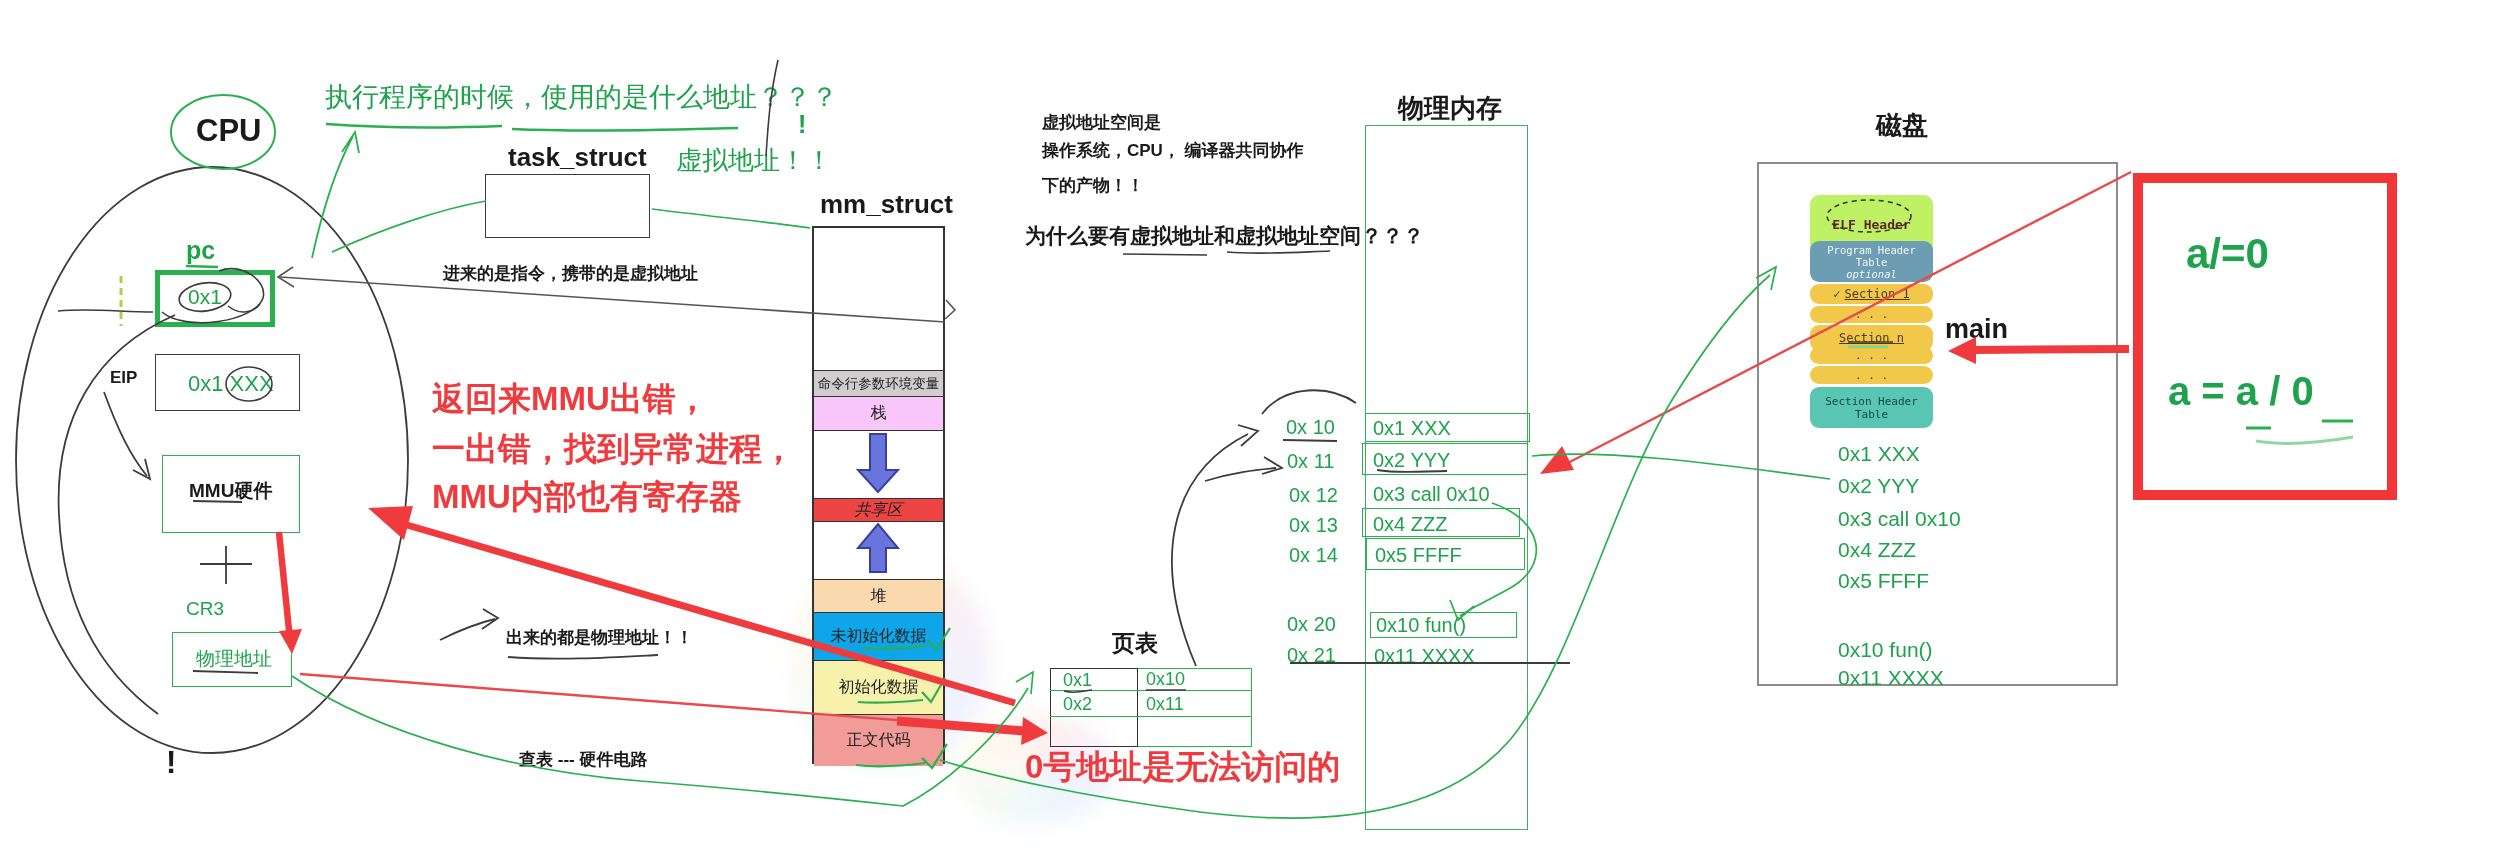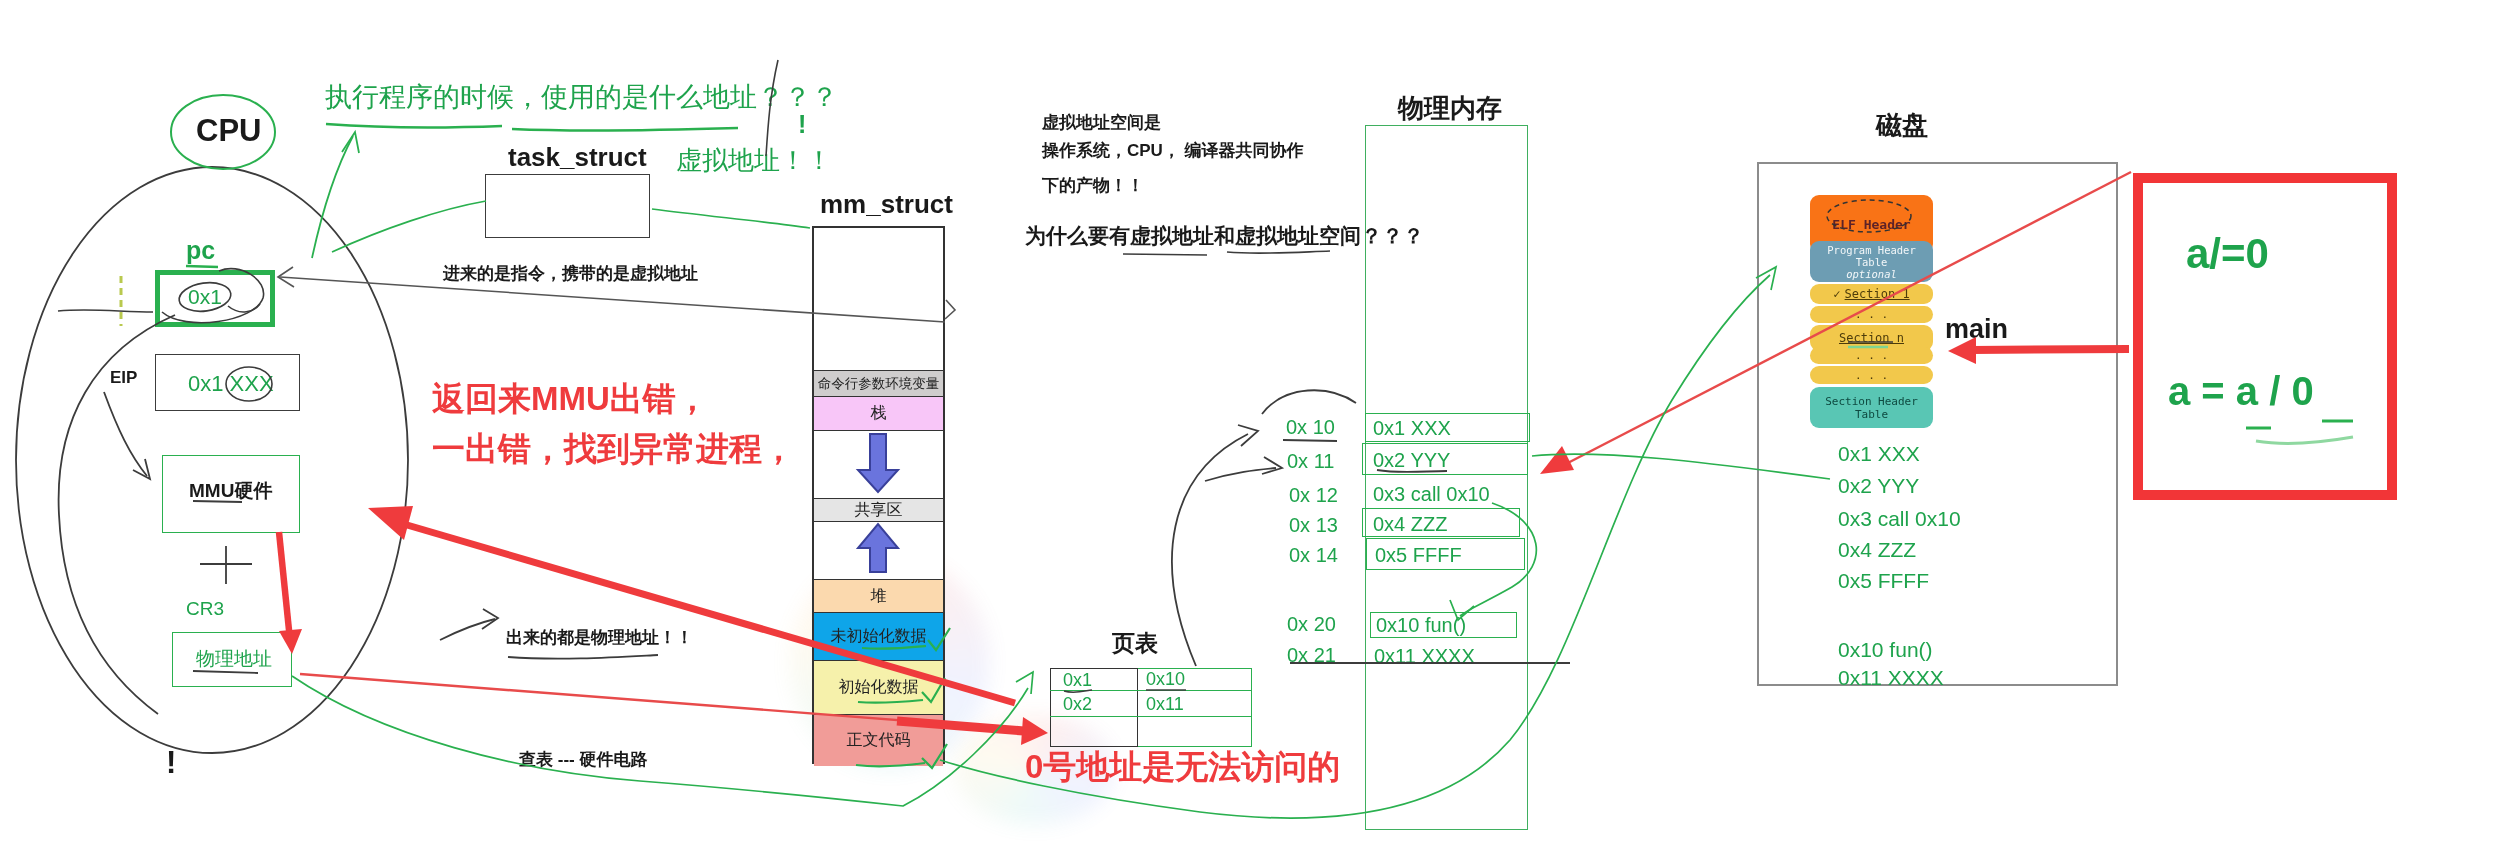--- a/index.html
+++ b/index.html
@@ -57,38 +57,39 @@
   <div class="abs txt green bold mid" style="left:798px;top:110px;font-size:25px;">!</div>
 
   <div class="abs txt bold mid" style="left:508px;top:143px;font-size:26px;">task_struct</div>
   <div class="box kborder mid" style="left:485px;top:174px;width:165px;height:64px;"></div>
 
   <div class="abs txt bold mid" style="left:820px;top:190px;font-size:26px;">mm_struct</div>
   <div id="mm-col" class="mid">
     <div class="mmseg" style="top:142px;height:26px;background:#cfcdcd;font-size:13.5px;">命令行参数环境变量</div>
     <div class="mmseg" style="top:168px;height:34px;background:#f8c6f8;">栈</div>
     <div class="mmseg" style="top:202px;height:68px;background:#fff;"></div>
-    <div class="mmseg" style="top:270px;height:23px;background:#e5e5e5;">共享区</div>
+    <div class="mmseg" style="top:270px;height:23px;background:#ef4444;font-style:italic;">共享区</div>
     <div class="mmseg" style="top:293px;height:58px;background:#fff;"></div>
     <div class="mmseg" style="top:351px;height:33px;background:#fbd9ae;">堆</div>
     <div class="mmseg" style="top:384px;height:48px;background:#0ea5e9;">未初始化数据</div>
     <div class="mmseg" style="top:432px;height:54px;background:#f6f1ab;">初始化数据</div>
     <div class="mmseg" style="top:486px;height:52px;background:#f19c98;">正文代码</div>
   </div>
 
   <div class="abs txt bold mid" style="left:443px;top:264px;font-size:17px;">进来的是指令，携带的是虚拟地址</div>
   <div class="abs txt bold mid" style="left:506px;top:628px;font-size:17px;">出来的都是物理地址！！</div>
   <div class="abs txt bold mid" style="left:519px;top:750px;font-size:17px;">查表 --- 硬件电路</div>
   <div class="abs txt bold mid" style="left:1042px;top:113px;font-size:17px;">虚拟地址空间是</div>
   <div class="abs txt bold mid" style="left:1042px;top:141px;font-size:17px;">操作系统，CPU， 编译器共同协作</div>
   <div class="abs txt bold mid" style="left:1042px;top:176px;font-size:17px;">下的产物！！</div>
   <div class="abs txt red mid" style="left:432px;top:380px;font-size:33px;">返回来MMU出错，</div>
 
   <div class="abs txt bold mid" style="left:1025px;top:224px;font-size:21px;">为什么要有虚拟地址和虚拟地址空间？？？</div>
   <div class="abs txt red mid" style="left:432px;top:430px;font-size:33px;">一出错，找到异常进程，</div>
+  <div class="abs txt red mid" style="left:432px;top:478px;font-size:33px;">MMU内部也有寄存器</div>
   <div class="abs txt red over" style="left:1025px;top:748px;font-size:33px;">0号地址是无法访问的</div>
 
   <div class="abs txt bold mid" style="left:1398px;top:94px;font-size:26px;">物理内存</div>
   <div class="box mid" style="left:1365px;top:125px;width:163px;height:705px;border:1.6px solid #3faf5f;"></div>
   <div class="pbox mid" style="left:1365px;top:413px;width:165px;height:29px;"></div>
   <div class="pbox mid" style="left:1362px;top:443px;width:166px;height:32px;"></div>
   <div class="pbox mid" style="left:1362px;top:508px;width:158px;height:29px;"></div>
   <div class="pbox mid" style="left:1366px;top:538px;width:159px;height:32px;"></div>
   <div class="pbox mid" style="left:1370px;top:612px;width:147px;height:26px;"></div>
   <div class="pmaddr mid" style="left:1286px;top:416px;">0x 10</div>
@@ -111,21 +112,21 @@
   <div class="box mid" style="left:1050px;top:668px;width:88px;height:79px;border:1.6px solid #333;"></div>
   <div class="abs mid" style="left:1050px;top:690px;width:202px;height:0;border-top:1.5px solid #2ab04f;"></div>
   <div class="abs mid" style="left:1050px;top:716px;width:202px;height:0;border-top:1.5px solid #2ab04f;"></div>
   <div class="abs txt green mid" style="left:1063px;top:670px;font-size:18px;">0x1</div>
   <div class="abs txt green mid" style="left:1146px;top:669px;font-size:18px;">0x10</div>
   <div class="abs txt green mid" style="left:1063px;top:694px;font-size:18px;">0x2</div>
   <div class="abs txt green mid" style="left:1146px;top:694px;font-size:18px;">0x11</div>
 
   <div class="abs txt bold mid" style="left:1876px;top:111px;font-size:26px;">磁盘</div>
   <div class="box mid" style="left:1757px;top:162px;width:361px;height:524px;border:2px solid #8c8c8c;"></div>
-  <div class="elfseg mid" style="top:195px;height:58px;background:#f97316;color:#5e2227;font-size:13px;font-weight:bold;">ELF Header</div>
+  <div class="elfseg mid" style="top:195px;height:58px;background:#bef264;color:#5e2227;font-size:13px;font-weight:bold;">ELF Header</div>
   <div class="elfseg mid" style="top:241px;height:41px;background:#6d9db3;color:#f2f7f9;font-size:10.5px;">
      <span style="display:block;">
        <span>Program Header Table</span><br>
        <i>optional</i>
      </span>
   </div>
   <div class="elfseg mid" style="top:284px;height:20px;background:#f2c84b;color:#4d3c0a;font-size:12px;">
      <span style="margin-right:4px;">✓</span>
      <span style="text-decoration:underline;">Section 1</span>
   </div>

